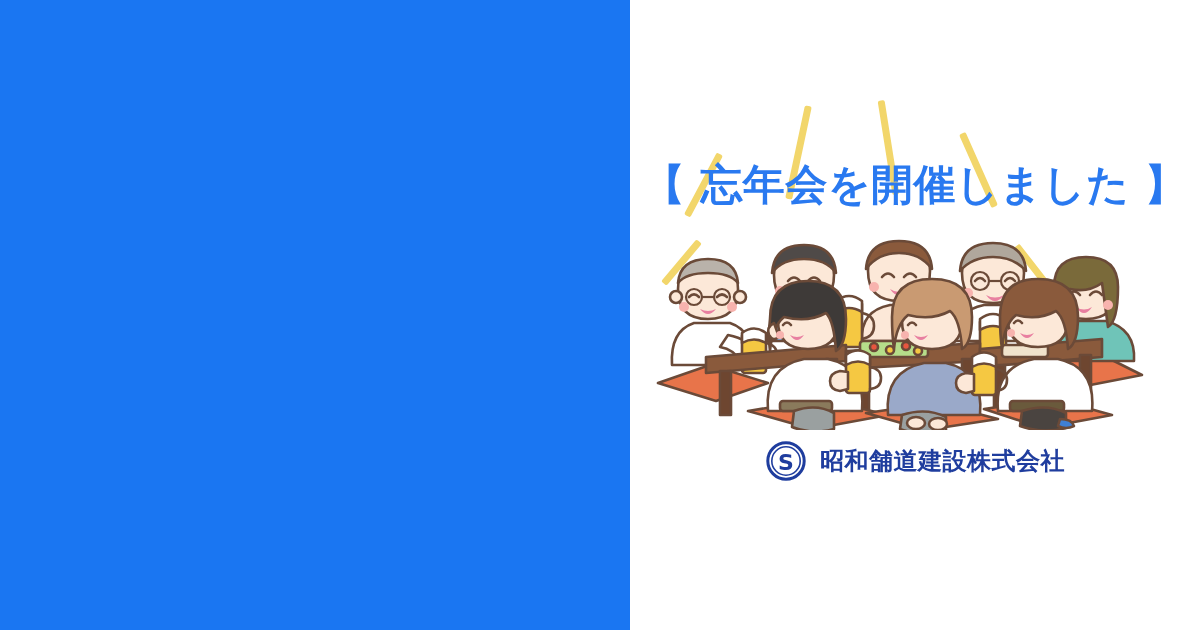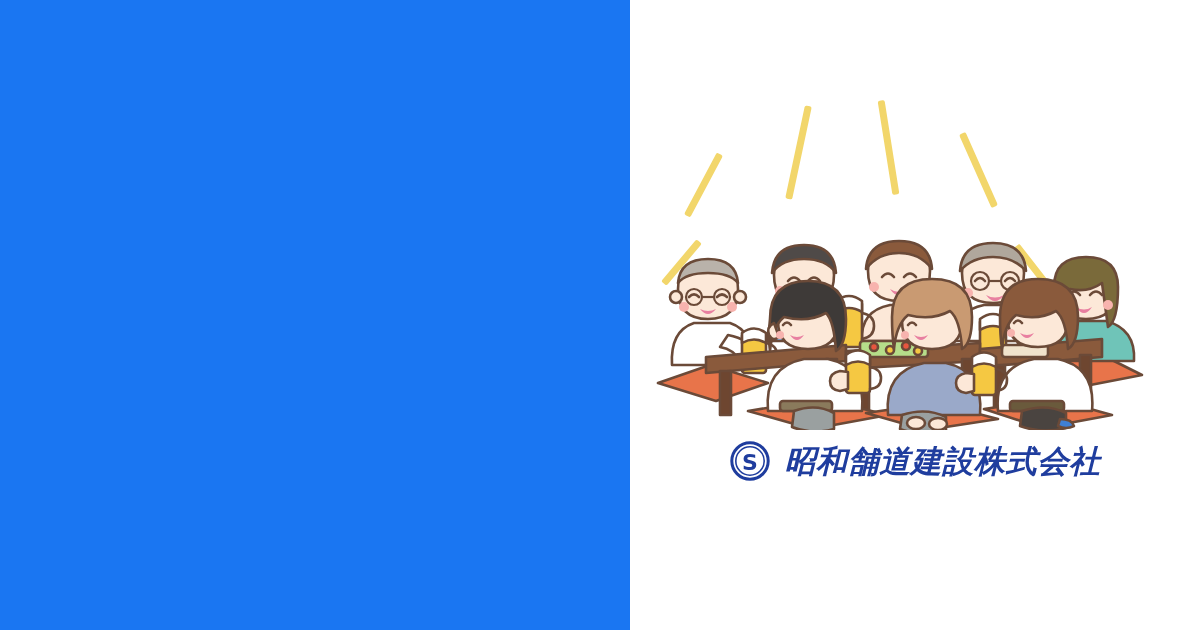--- a/index.html
+++ b/index.html
@@ -43,42 +43,43 @@
 
   
   .logo-row{
     position:absolute;left:0;top:440px;width:570px;
     display:flex;align-items:center;justify-content:center;gap:13px;
   }
   .logo-mark{width:42px;height:42px;flex:0 0 auto;}
   .logo-mark svg{display:block;width:42px;height:42px;}
   .logo-text{
     font-family:"DejaVu Sans","Liberation Sans",sans-serif;
-    font-weight:700;font-size:31px;color:#1f3d9e;letter-spacing:.02em;
-    white-space:nowrap;line-height:1;font-style:italic;
+    font-weight:700;font-size:24px;color:#1f3d9e;letter-spacing:.02em;
+    white-space:nowrap;line-height:1;
   }
 </style>
 </head>
 <body>
 
 <div class="canvas">
 
   <div class="color-panel"></div>
 
   <div class="content">
 
     <div class="rays">
       <span class="ray" style="left:70px;top:55px;width:7px;height:70px;transform:rotate(28deg);"></span>
       <span class="ray" style="left:165px;top:10px;width:7px;height:95px;transform:rotate(12deg);"></span>
       <span class="ray" style="left:255px;top:5px;width:7px;height:95px;transform:rotate(-9deg);"></span>
       <span class="ray" style="left:345px;top:35px;width:7px;height:80px;transform:rotate(-24deg);"></span>
       <span class="ray" style="left:48px;top:140px;width:7px;height:55px;transform:rotate(40deg);"></span>
       <span class="ray" style="left:400px;top:145px;width:7px;height:55px;transform:rotate(-38deg);"></span>
     </div>
 
+    <div class="headline">【 忘年会を開催しました 】</div>
 
     <div class="illo">
       <svg viewBox="0 0 500 215" xmlns="http://www.w3.org/2000/svg">
         <defs>
           <style>
             .ol{stroke:#6b4a38;stroke-width:2.6;stroke-linejoin:round;stroke-linecap:round;}
             .sk{fill:#fce8d8;}
             .wh{fill:#ffffff;}
             .cu{fill:#e8744a;}
             .tb{fill:#8a5a3c;}

